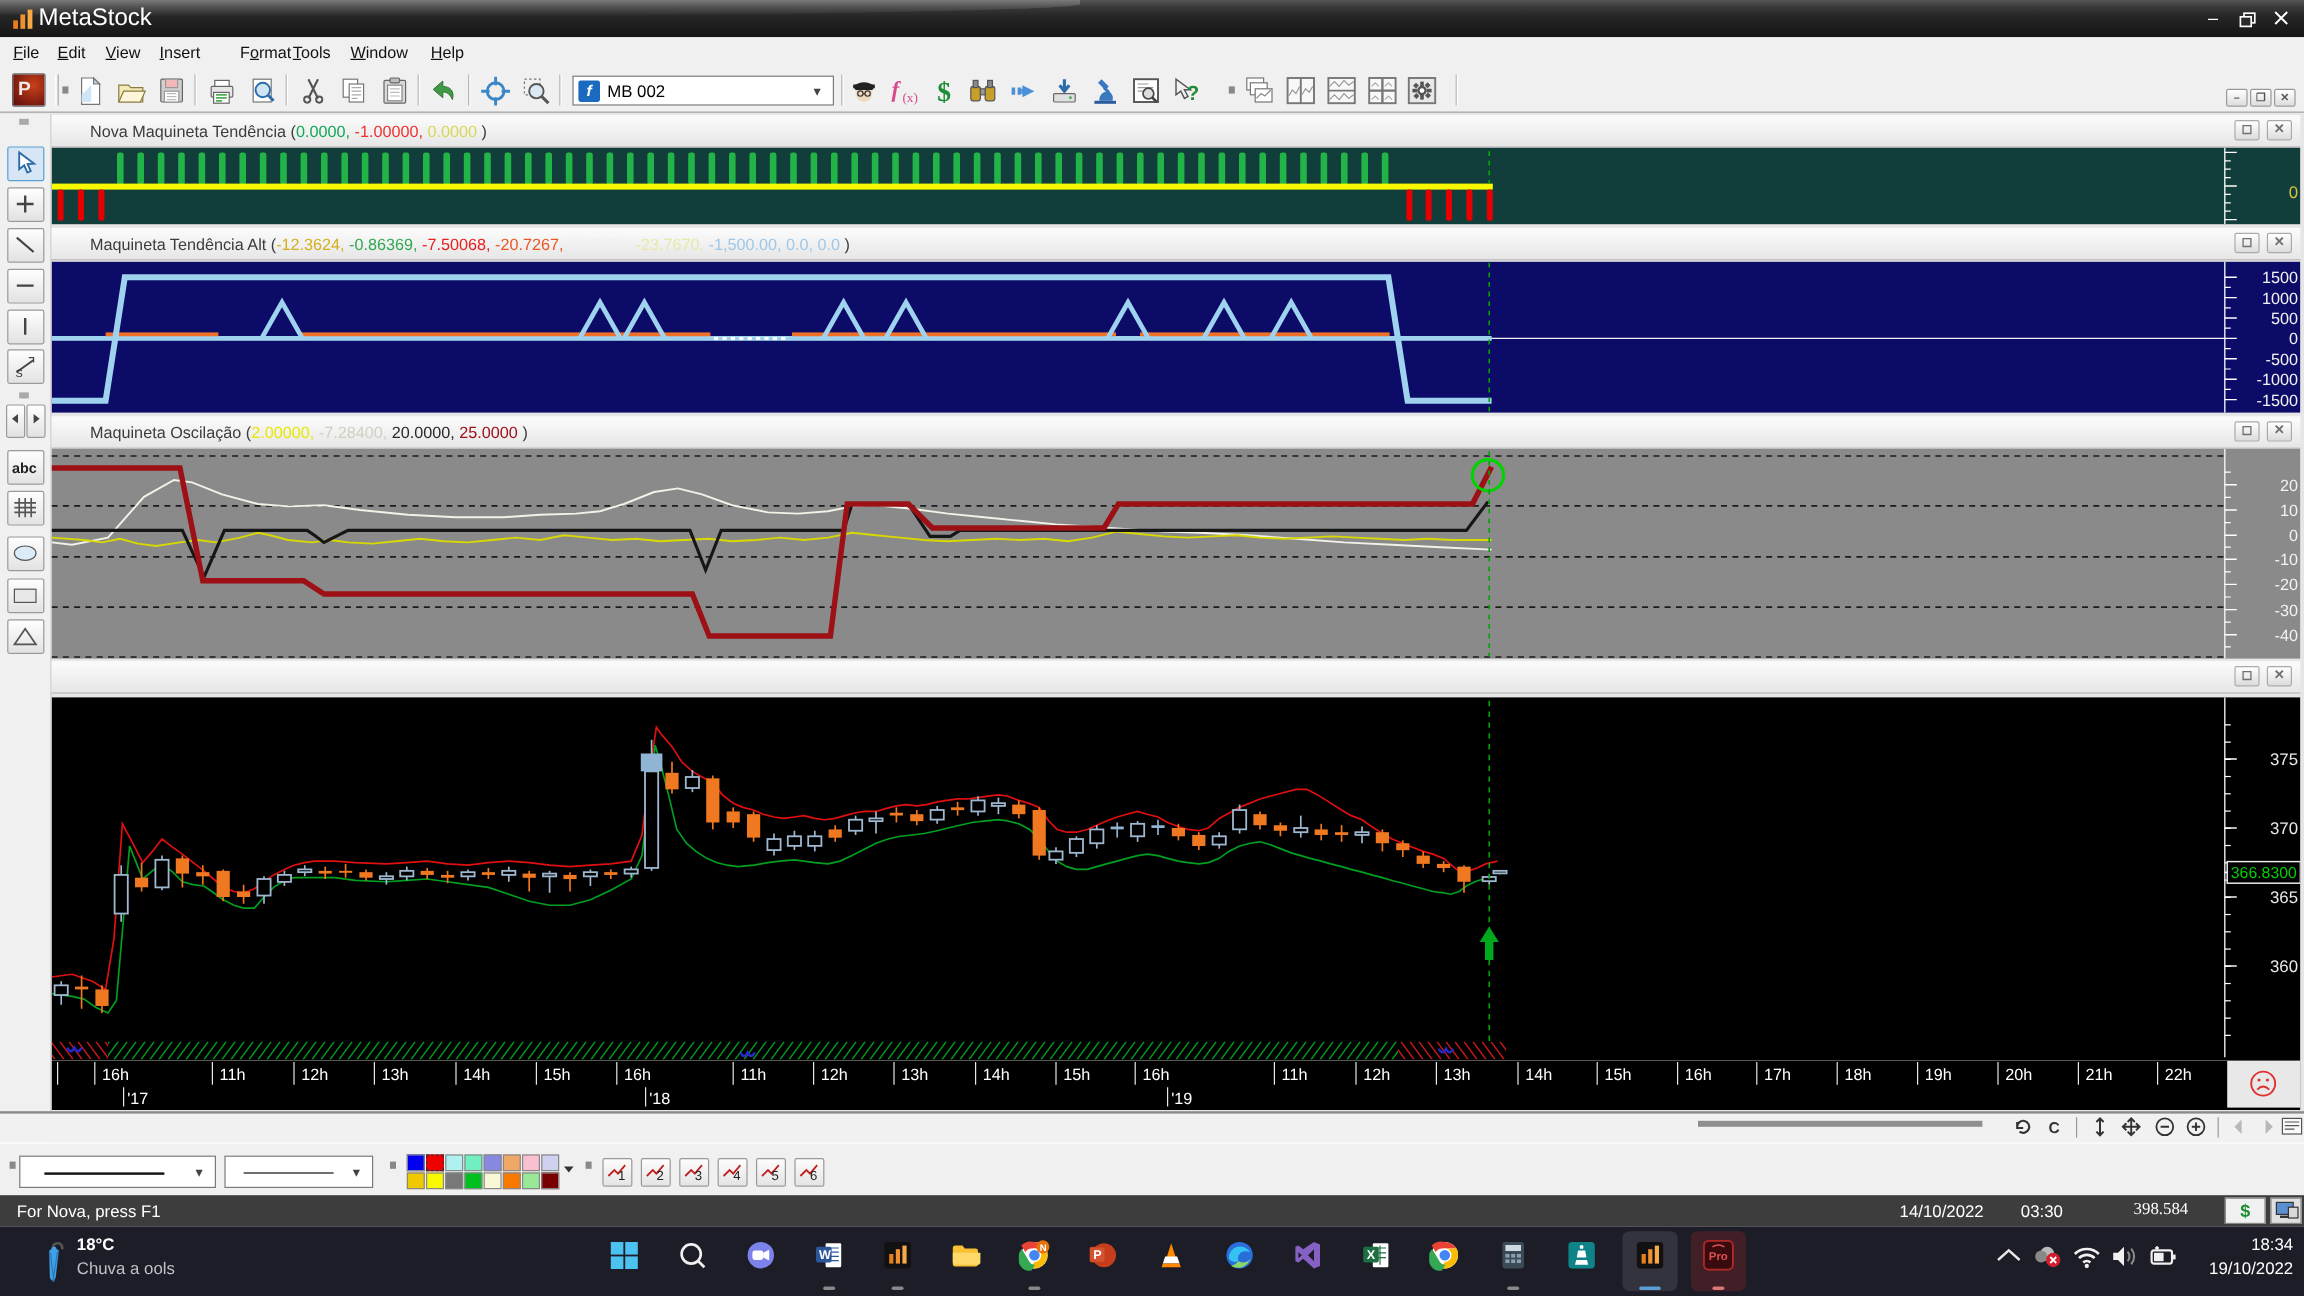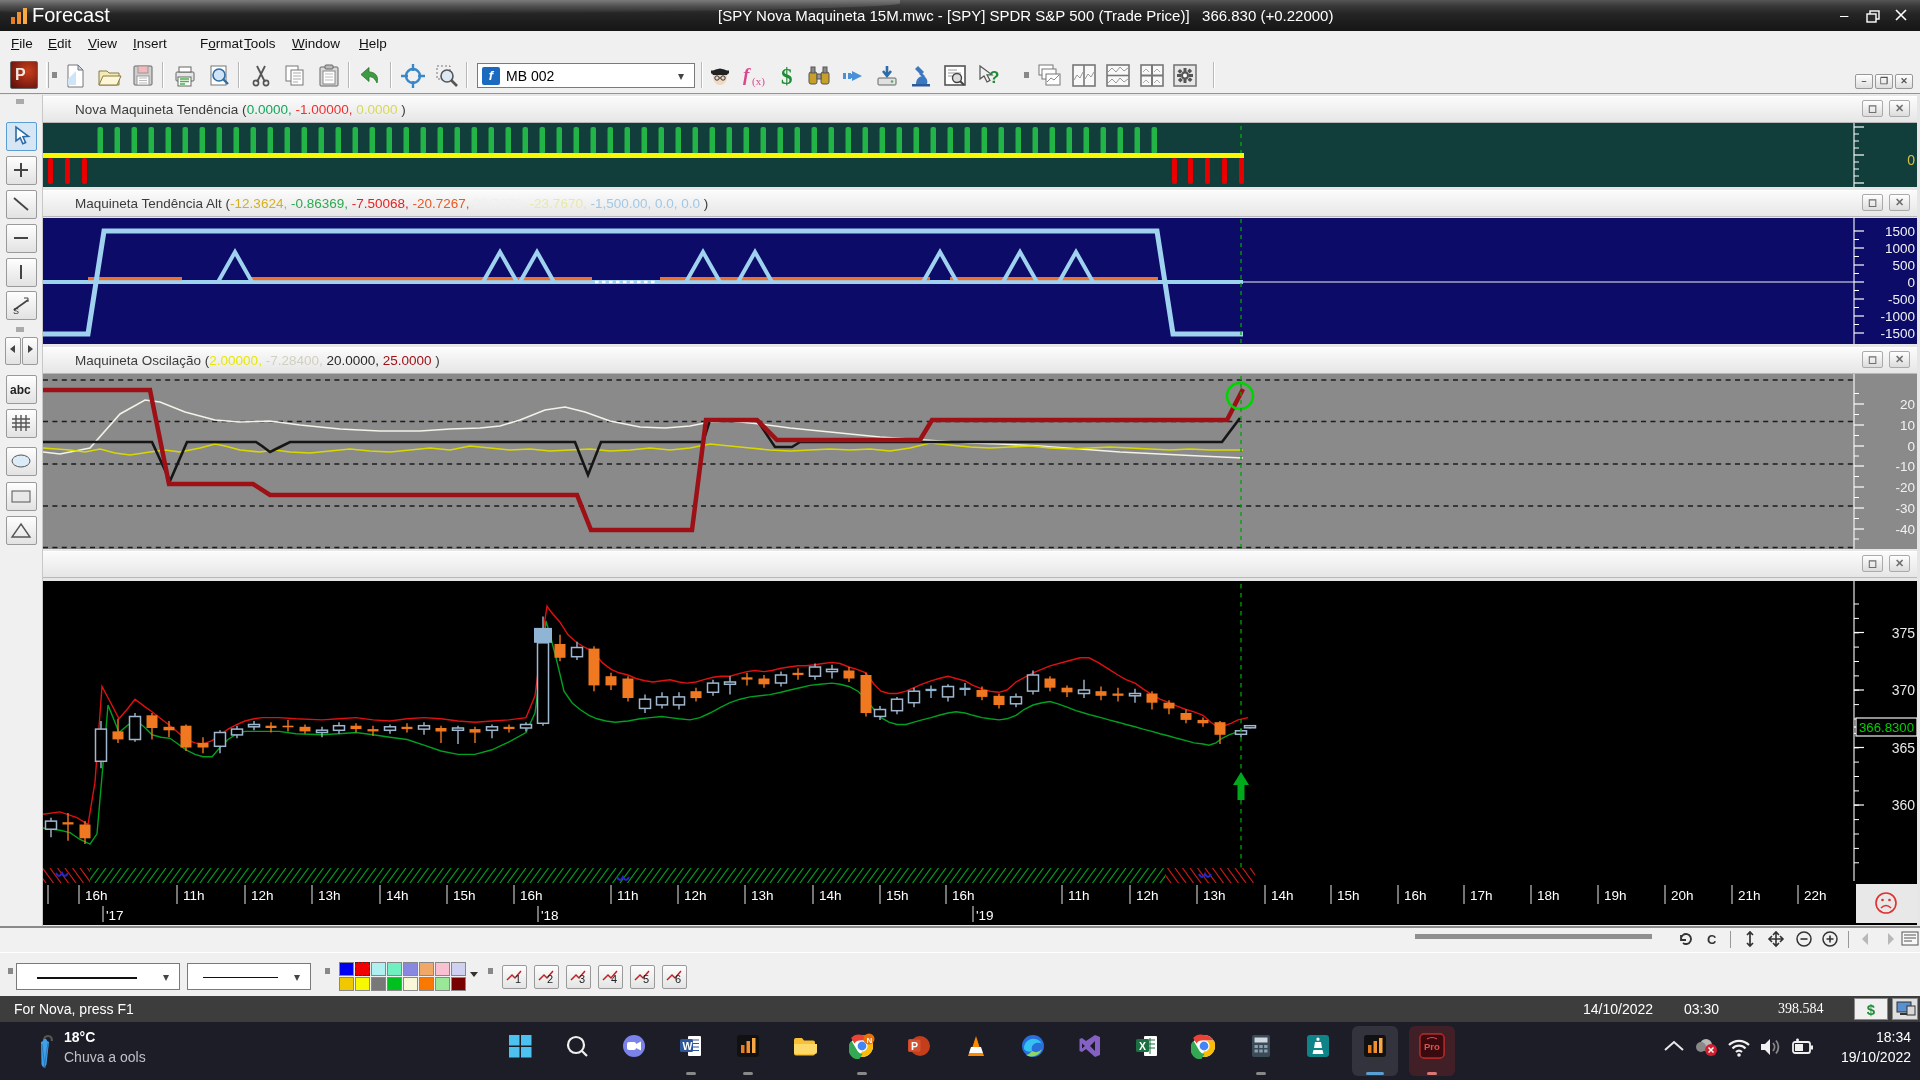--- a/index.html
+++ b/index.html
@@ -32,22 +32,21 @@
 .chev{position:absolute;color:#444;font-size:12px;}
 .swatch{position:absolute;width:15px;height:14px;border:1px solid #888;}
 </style></head><body>
 <div id="titlebar" class="abs">
     <div class="hl abs"></div>
     <svg class="abs" style="left:10px;top:7px" width="20" height="18" viewBox="0 0 20 18">
       <rect x="1" y="10" width="4" height="7" fill="#e87d1e"></rect>
       <rect x="7" y="5" width="4" height="12" fill="#f09030"></rect>
       <rect x="13" y="1" width="4" height="16" fill="#f8a845"></rect>
     </svg>
-    <div class="abs wt" style="left:32px;top:4px;font-size:20px;">Forecast</div>
-    <div class="abs wt" style="left:718px;top:7px;">[SPY Nova Maquineta 15M.mwc - [SPY] SPDR S&amp;P 500 (Trade Price)]&nbsp;&nbsp; 366.830 (+0.22000)</div>
+    <div class="abs wt" style="left:32px;top:4px;font-size:20px;">MetaStock</div>
     <div class="abs wt" style="left:1748px;top:7px;margin-top:48px;">15 Minute</div>
     <svg class="abs" style="left:1828px;top:6px" width="92" height="20" viewBox="0 0 92 20">
       <text x="12" y="14" fill="#fff" font-size="15" font-family="Liberation Sans">–</text>
       <rect x="42" y="5" width="9" height="8" fill="none" stroke="#fff" stroke-width="1.4"></rect>
       <rect x="39" y="8" width="9" height="8" fill="#2a2a2a" stroke="#fff" stroke-width="1.4"></rect>
       <path d="M68 4 L78 14 M78 4 L68 14" stroke="#fff" stroke-width="1.6"></path>
     </svg>
   </div>
 <div id="menubar" class="abs">
     <div class="mi" style="left:11px"><u>F</u>ile</div>

